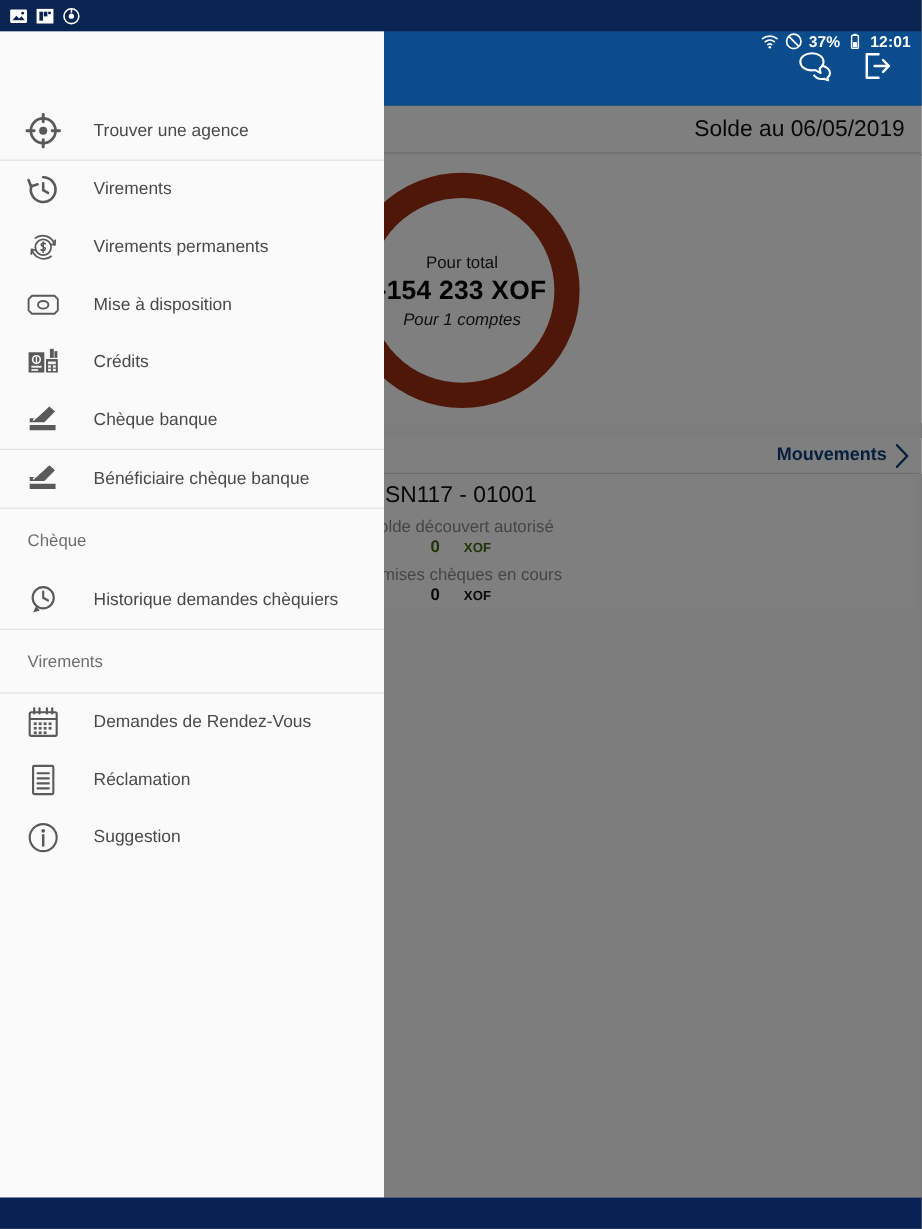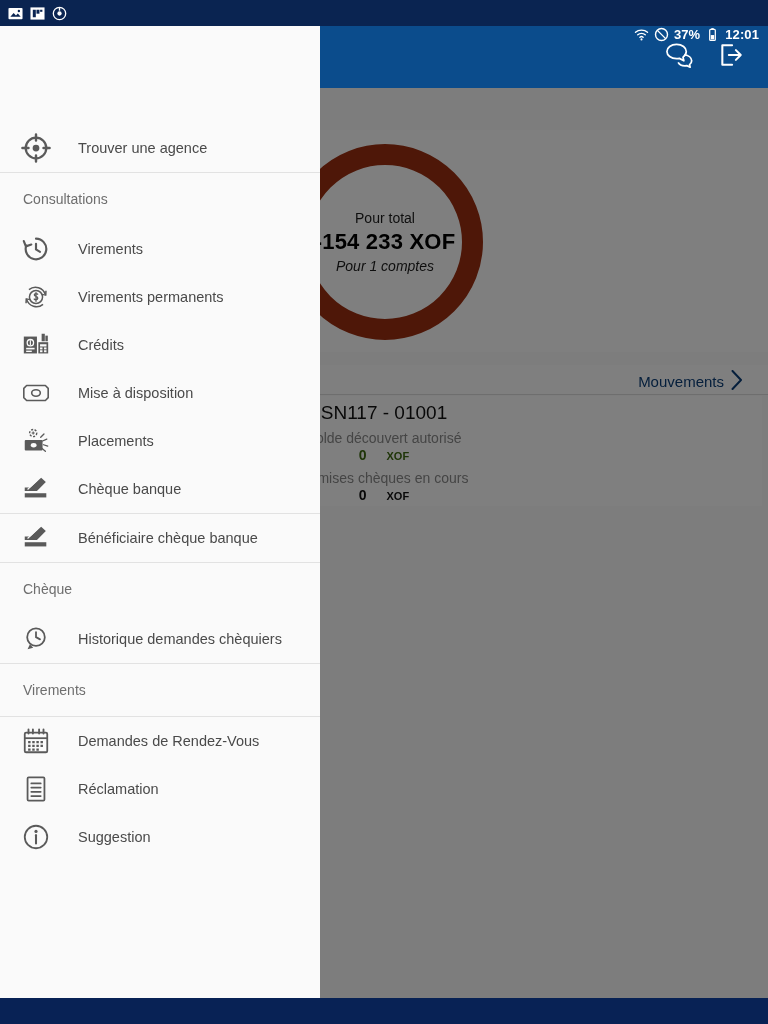--- a/index.html
+++ b/index.html
@@ -57,22 +57,22 @@
   .donut-label { font-size:14px; color:#1d1d1d; }
   .donut-amount { font-size:22px; font-weight:bold; color:#000; letter-spacing:.2px; }
   .donut-sub { font-size:14px; color:#1d1d1d;font-style:italic; }
 
   .mvt-bar {
     position:absolute; top:339px; left:0; width:768px; height:30px;
     background:#ffffff; border-bottom:1px solid #ddd;
     display:flex; align-items:center; justify-content:flex-end;
   }
   .mvt-link {
-    font-size:15px; font-weight:normal; color:#0c3f79;
-    display:flex; align-items:flex-end; gap:7px; padding-right:25px;
+    font-size:15px; font-weight:bold; color:#0c3f79;
+    display:flex; align-items:flex-start; gap:7px; padding-right:10px;
   }
   .chev { width:12px; height:20px; }
 
   .account-card {
     position:absolute; top:370px; left:6px; width:756px; height:110px;
     background:#ffffff;
     display:flex; flex-direction:column; align-items:center;
     padding-top:6px;
   }
   .acc-title { font-size:19px; color:#111; margin-bottom:6px; }
@@ -95,21 +95,21 @@
     display:flex; align-items:center;
   }
   .appbar-back { width:66px; display:flex; align-items:center; justify-content:center; }
   .appbar-title { font-size:22px; font-weight:bold; color:#fff; letter-spacing:.2px; }
   .appbar-actions { margin-left:auto; display:flex; align-items:center; gap:24px; padding-right:24px; }
 
   
   .drawer {
     position:absolute; top:26px; left:0; width:320px; height:972px;
     background:#fafafa; z-index:50;
-    padding-top:91px;
+    padding-top:52px;
     overflow:hidden;
   }
   .drw-item {
     height:48px; display:flex; align-items:center; padding-left:19px;
   }
   .drw-ico {
     width:34px; height:34px; display:flex; align-items:center; justify-content:center;
     flex:0 0 34px;
   }
   .drw-ico svg { display:block; }
@@ -130,20 +130,23 @@
   }
 </style>
 </head>
 <body>
 
 <div id="screen">
 
   <div class="content">
     <div class="content-appbar" style="background: rgb(11, 76, 140);"></div>
 
+    <div class="date-bar">
+      <span class="date-bar-text">Solde au 06/05/2019</span>
+    </div>
 
     <div class="donut-card">
       <div class="donut-wrap">
         <div class="donut-ring" style="border-color: rgb(156, 47, 16);"></div>
         <div class="donut-center">
           <span class="donut-label">Pour total</span>
           <span class="donut-amount">-154 233 XOF</span>
           <span class="donut-sub">Pour 1 comptes</span>
         </div>
       </div>
@@ -205,21 +208,20 @@
           <span class="drw-ico">
             <svg width="30" height="30" viewBox="0 0 32 32">
               <circle cx="16" cy="16" r="11" fill="none" stroke="#5a5a5a" stroke-width="2.4"></circle>
               <circle cx="16" cy="16" r="3.6" fill="#5a5a5a"></circle>
               <path d="M16 1.5 V8 M16 24 V30.5 M1.5 16 H8 M24 16 H30.5" stroke="#5a5a5a" stroke-width="2.6" stroke-linecap="round"></path>
             </svg>
           </span>
           <span class="drw-label">Trouver une agence</span>
         </div>
         <div class="drw-div"></div>
-        <div class="drw-section">Consultations</div>
         <div class="drw-item">
           <span class="drw-ico">
             <svg width="30" height="30" viewBox="0 0 32 32">
               <path d="M16 5 A11 11 0 1 1 5.6 12.4" fill="none" stroke="#5a5a5a" stroke-width="2.3" stroke-linecap="round"></path>
               <path d="M3 7.5 L5.2 13.2 L11 11.3" fill="none" stroke="#5a5a5a" stroke-width="2.3" stroke-linecap="round" stroke-linejoin="round"></path>
               <path d="M16 10.5 V16.5 L20.3 19" fill="none" stroke="#5a5a5a" stroke-width="2.3" stroke-linecap="round"></path>
             </svg>
           </span>
           <span class="drw-label">Virements</span>
         </div>
@@ -227,61 +229,49 @@
           <span class="drw-ico">
             <svg width="30" height="30" viewBox="0 0 32 32">
               <circle cx="16" cy="16" r="7" fill="none" stroke="#5a5a5a" stroke-width="1.6"></circle>
               <path d="M17.8 13 C17.2 12.2 14.4 12 14.2 13.7 C14 15.6 18 15.2 17.9 17.3 C17.8 19.2 14.8 19.2 14.1 18.2 M16 11.3 V20.6" stroke="#5a5a5a" stroke-width="1.4" fill="none" stroke-linecap="round"></path>
               <path d="M26 13.5 A11 11 0 0 0 8.5 8.2" fill="none" stroke="#5a5a5a" stroke-width="1.6"></path>
               <path d="M6 18.5 A11 11 0 0 0 23.5 23.8" fill="none" stroke="#5a5a5a" stroke-width="1.6"></path>
               <path d="M26.6 9.3 L26.4 14 L22 13.2 M5.4 22.7 L5.6 18 L10 18.8" fill="none" stroke="#5a5a5a" stroke-width="1.6" stroke-linejoin="round"></path>
             </svg>
           </span>
           <span class="drw-label">Virements permanents</span>
+        </div>
+        <div class="drw-item">
+          <span class="drw-ico">
+            <svg width="30" height="30" viewBox="0 0 32 32">
+              <path d="M3 11 L6 8 L26 8 L29 11 L29 21 L26 24 L6 24 L3 21 Z" fill="none" stroke="#5a5a5a" stroke-width="1.7" stroke-linejoin="round"></path>
+              <ellipse cx="16" cy="16" rx="4.6" ry="3.4" fill="none" stroke="#5a5a5a" stroke-width="1.7"></ellipse>
+            </svg>
+          </span>
+          <span class="drw-label">Mise à disposition</span>
         </div>
         <div class="drw-item">
           <span class="drw-ico">
             <svg width="30" height="30" viewBox="0 0 32 32">
               <rect x="3" y="7" width="14" height="18" fill="#5a5a5a"></rect>
               <circle cx="10" cy="13.5" r="3.4" fill="none" stroke="#fafafa" stroke-width="1.4"></circle>
               <path d="M10 11 V16" stroke="#fafafa" stroke-width="1.2"></path>
               <rect x="5.5" y="19" width="9" height="1.7" fill="#fafafa"></rect>
               <rect x="5.5" y="22" width="6" height="1.5" fill="#fafafa"></rect>
               <rect x="18.5" y="13" width="10.5" height="12" fill="#5a5a5a"></rect>
               <rect x="20.3" y="15.2" width="6.9" height="2.4" fill="#fafafa"></rect>
               <rect x="20.3" y="18.6" width="2.6" height="2.1" fill="#fafafa"></rect>
               <rect x="24.6" y="18.6" width="2.6" height="2.1" fill="#fafafa"></rect>
               <rect x="20.3" y="21.6" width="2.6" height="2.1" fill="#fafafa"></rect>
               <rect x="24.6" y="21.6" width="2.6" height="2.1" fill="#fafafa"></rect>
               <rect x="22" y="4" width="3.4" height="8" fill="#5a5a5a"></rect>
               <rect x="26" y="6" width="2.6" height="6" fill="#5a5a5a"></rect>
             </svg>
           </span>
           <span class="drw-label">Crédits</span>
-        </div>
-        <div class="drw-item">
-          <span class="drw-ico">
-            <svg width="30" height="30" viewBox="0 0 32 32">
-              <path d="M3 11 L6 8 L26 8 L29 11 L29 21 L26 24 L6 24 L3 21 Z" fill="none" stroke="#5a5a5a" stroke-width="1.7" stroke-linejoin="round"></path>
-              <ellipse cx="16" cy="16" rx="4.6" ry="3.4" fill="none" stroke="#5a5a5a" stroke-width="1.7"></ellipse>
-            </svg>
-          </span>
-          <span class="drw-label">Mise à disposition</span>
-        </div>
-        <div class="drw-item">
-          <span class="drw-ico">
-            <svg width="30" height="30" viewBox="0 0 32 32">
-              <rect x="4" y="15" width="19" height="11" rx="1" fill="#5a5a5a"></rect>
-              <ellipse cx="13.5" cy="20.5" rx="3.1" ry="2.3" fill="#fafafa"></ellipse>
-              <circle cx="13" cy="7.5" r="3.8" fill="none" stroke="#5a5a5a" stroke-width="1.5" stroke-dasharray="2.2 1.6"></circle>
-              <path d="M11.4 7.5 H14.6 M13 5.9 V9.1" stroke="#5a5a5a" stroke-width="1.2"></path>
-              <path d="M21 12 L24.5 8.5 M23 16 L27.5 14 M24 20 L28.5 21.5 M22.5 24 L26 27" stroke="#5a5a5a" stroke-width="1.4" stroke-linecap="round"></path>
-            </svg>
-          </span>
-          <span class="drw-label">Placements</span>
         </div>
         <div class="drw-item">
           <span class="drw-ico">
             <svg width="30" height="30" viewBox="0 0 32 32">
               <path d="M4 18 L17 18 L26.5 8.5 L21.5 4 L10 14.5 L4 14.5 Z" fill="#5a5a5a"></path>
               <path d="M4 20.5 H27 V25 H4 Z" fill="#5a5a5a"></path>
               <path d="M7 16.5 L17.5 6.5" stroke="#fafafa" stroke-width="1.2"></path>
             </svg>
           </span>
           <span class="drw-label">Chèque banque</span>

